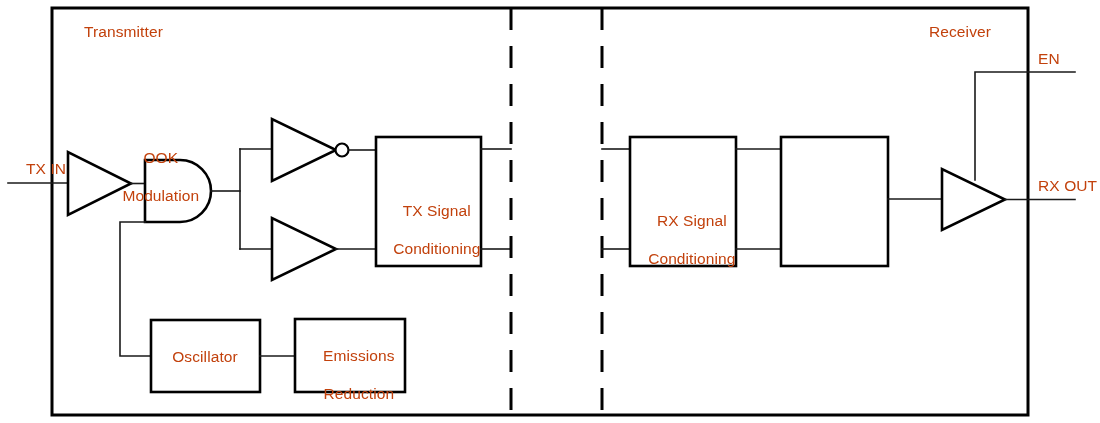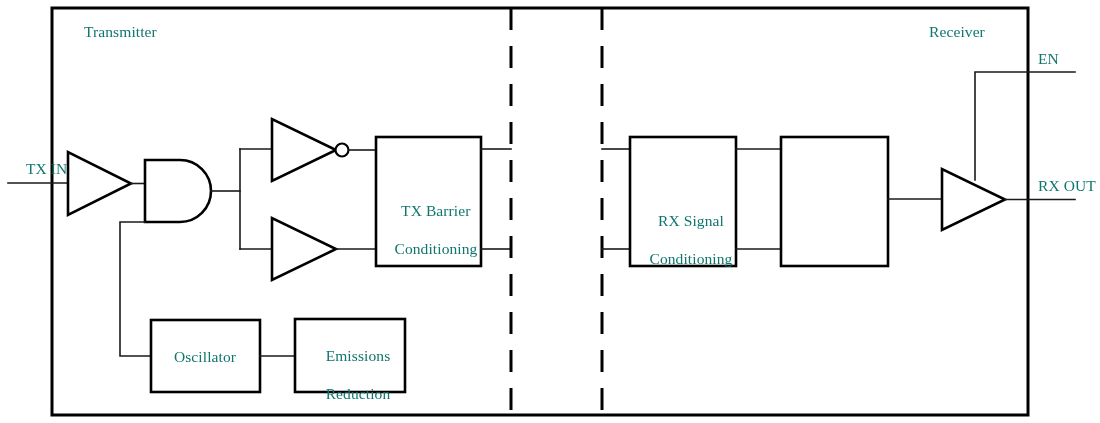--- a/index.html
+++ b/index.html
@@ -54,22 +54,22 @@
     fill: #ffffff;
   }
   .barrier-line {
     stroke: #000000;
     stroke-width: 3;
     fill: none;
     stroke-dasharray: 22 16;
   }
   .lbl {
     position: absolute;
-    color: #0f766e;
-    font-family: Liberation Serif, serif;
+    color: #c2410c;
+    font-family: Liberation Sans, sans-serif;
     font-size: 15.5px;
     line-height: 19px;
     white-space: pre;
     letter-spacing: 0.1px;
   }
   .lbl-center {
     text-align: center;
     transform: translateX(-50%);
   }
   .lbl-left {
@@ -149,23 +149,27 @@
   <div class="lbl lbl-left" style="left:84px; top:22px;">Transmitter</div>
 
   <div class="lbl lbl-left" style="left:929px; top:22px;">Receiver</div>
 
   <div class="lbl lbl-left" style="left:6px; top:159px;margin-left:20px;">TX IN</div>
 
   <div class="lbl lbl-left" style="left:1038px; top:176px;">RX OUT</div>
 
   <div class="lbl lbl-left" style="left:1038px; top:49px;">EN</div>
 
+  <div class="lbl lbl-center" style="left:152px; top:129px; width:160px;">
+    <span>OOK</span><br>
+    <span>Modulation</span>
+  </div>
 
   <div class="lbl lbl-center" style="left:428px; top:182px; width:120px;">
-    <span>TX Barrier</span><br>
+    <span>TX Signal</span><br>
     <span>Conditioning</span>
   </div>
 
 
   <div class="lbl lbl-center" style="left:683px; top:192px; width:120px;">
     <span>RX Signal</span><br>
     <span>Conditioning</span>
   </div>
 
 

